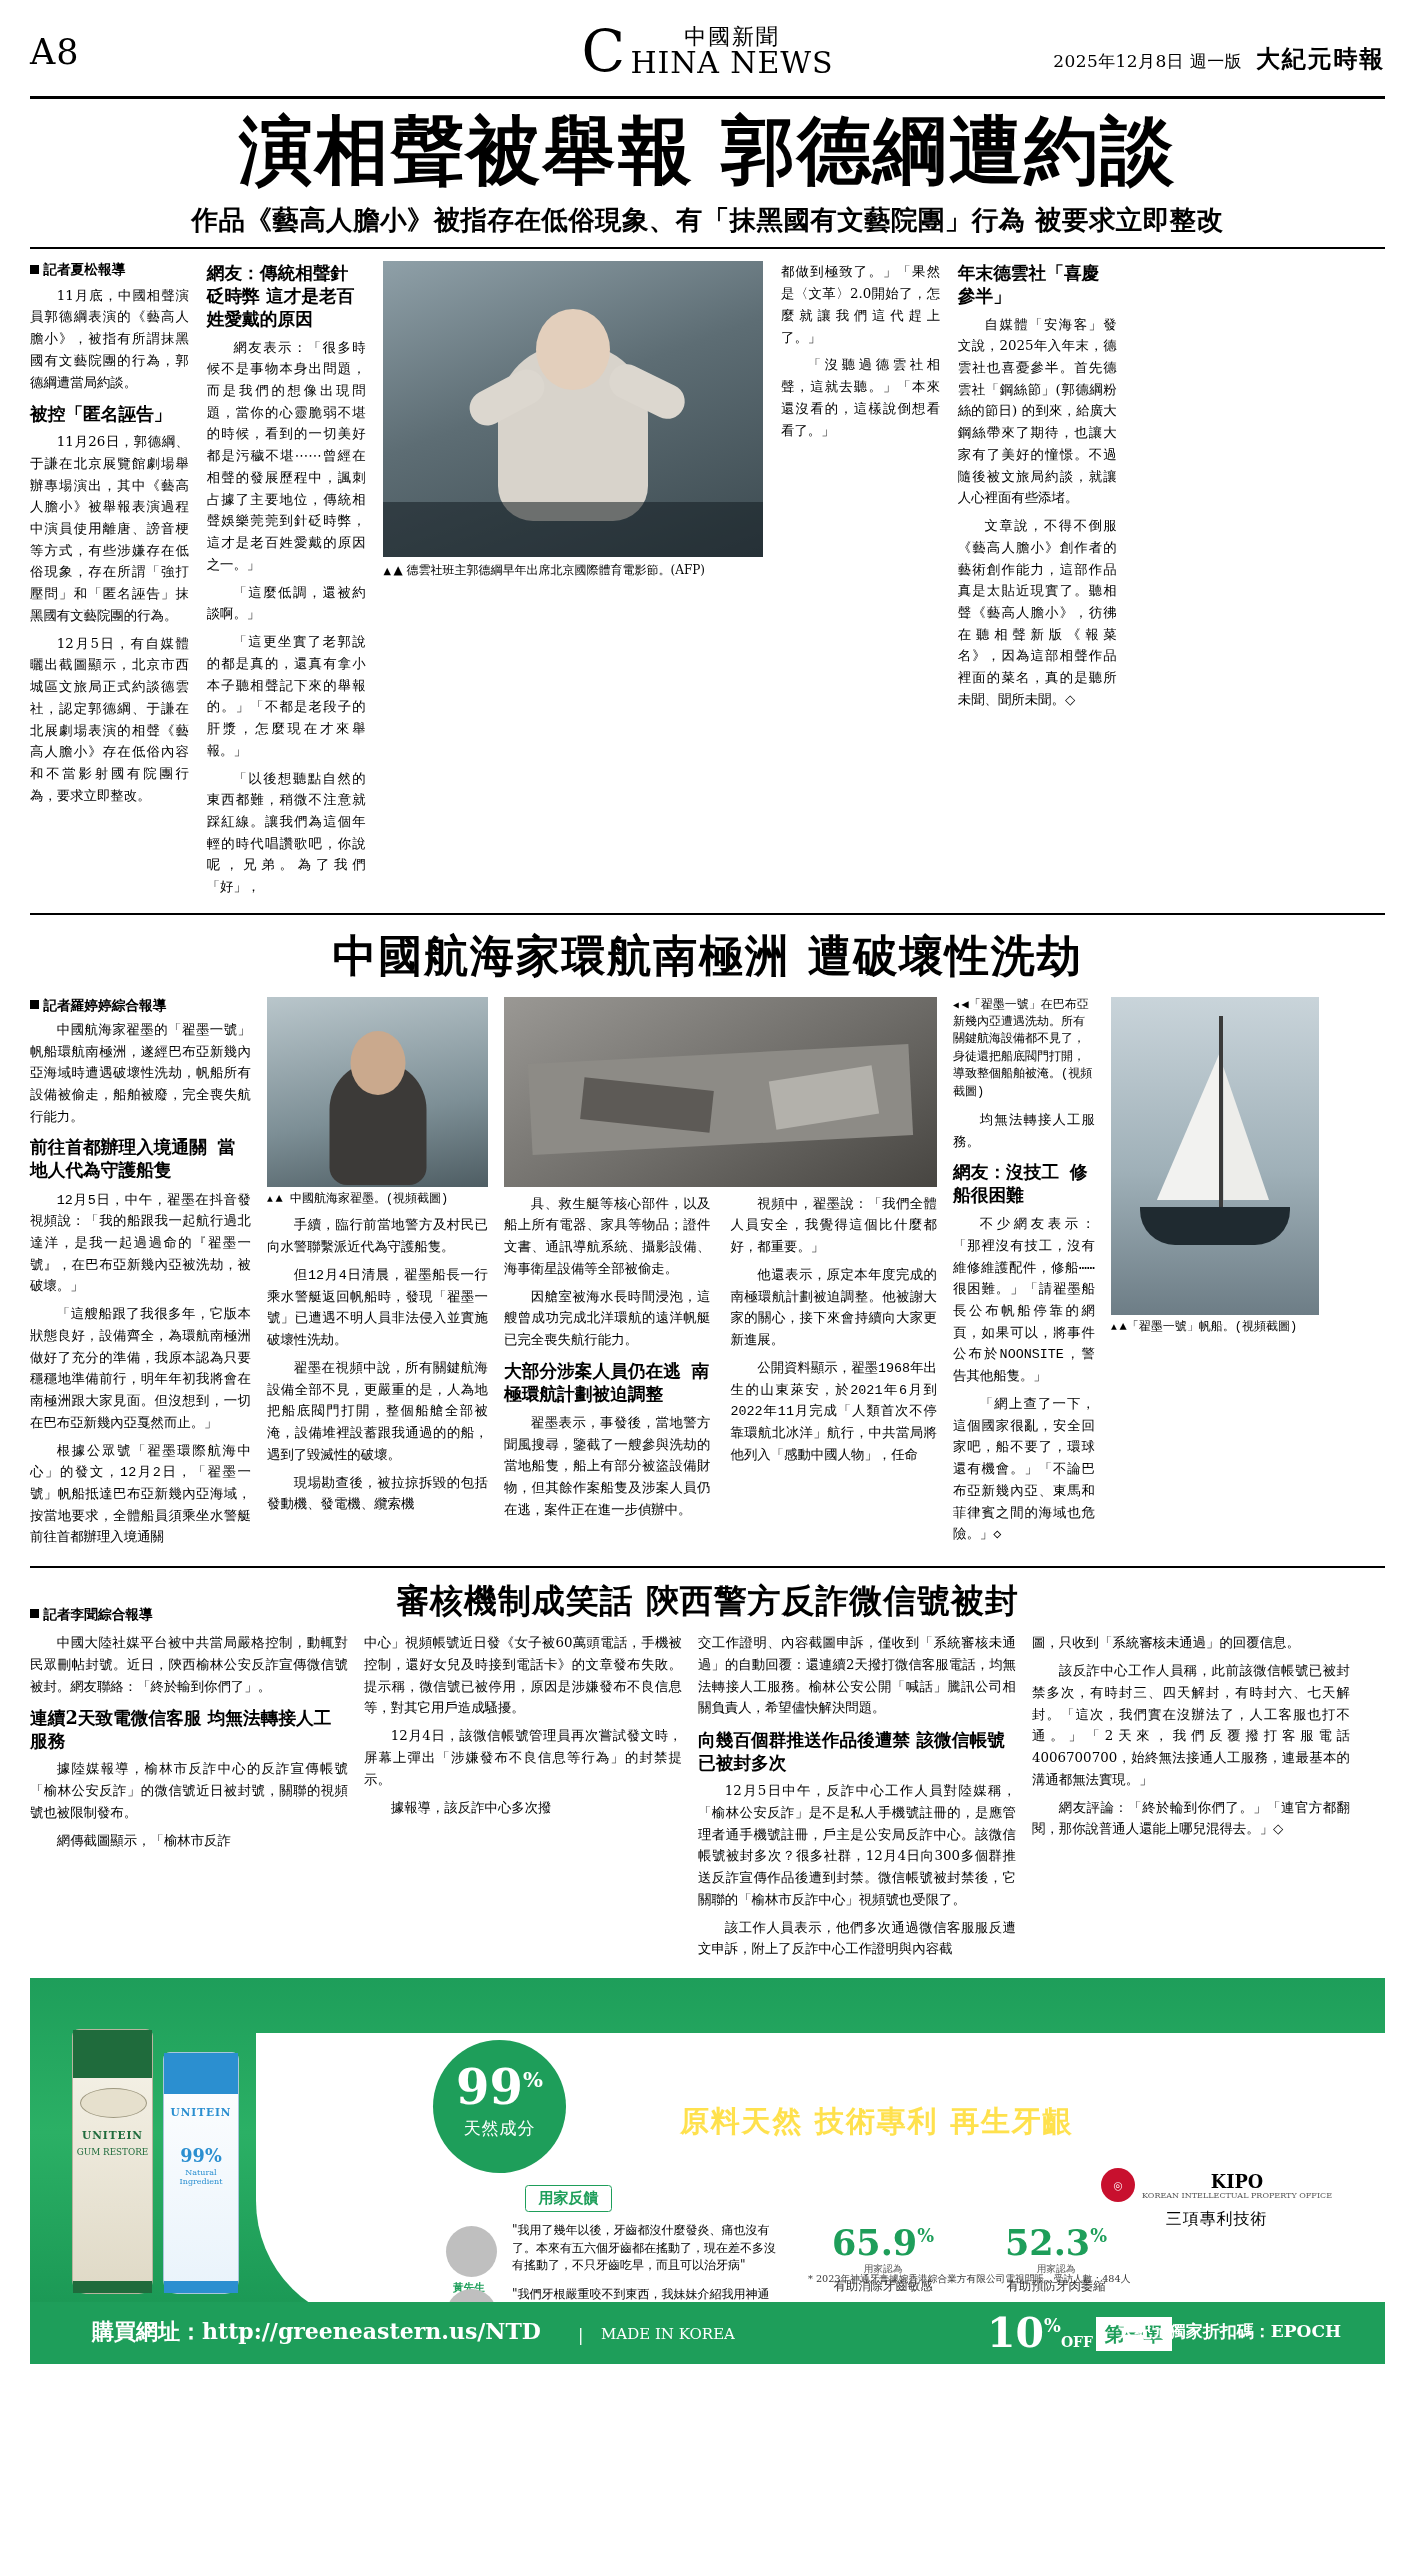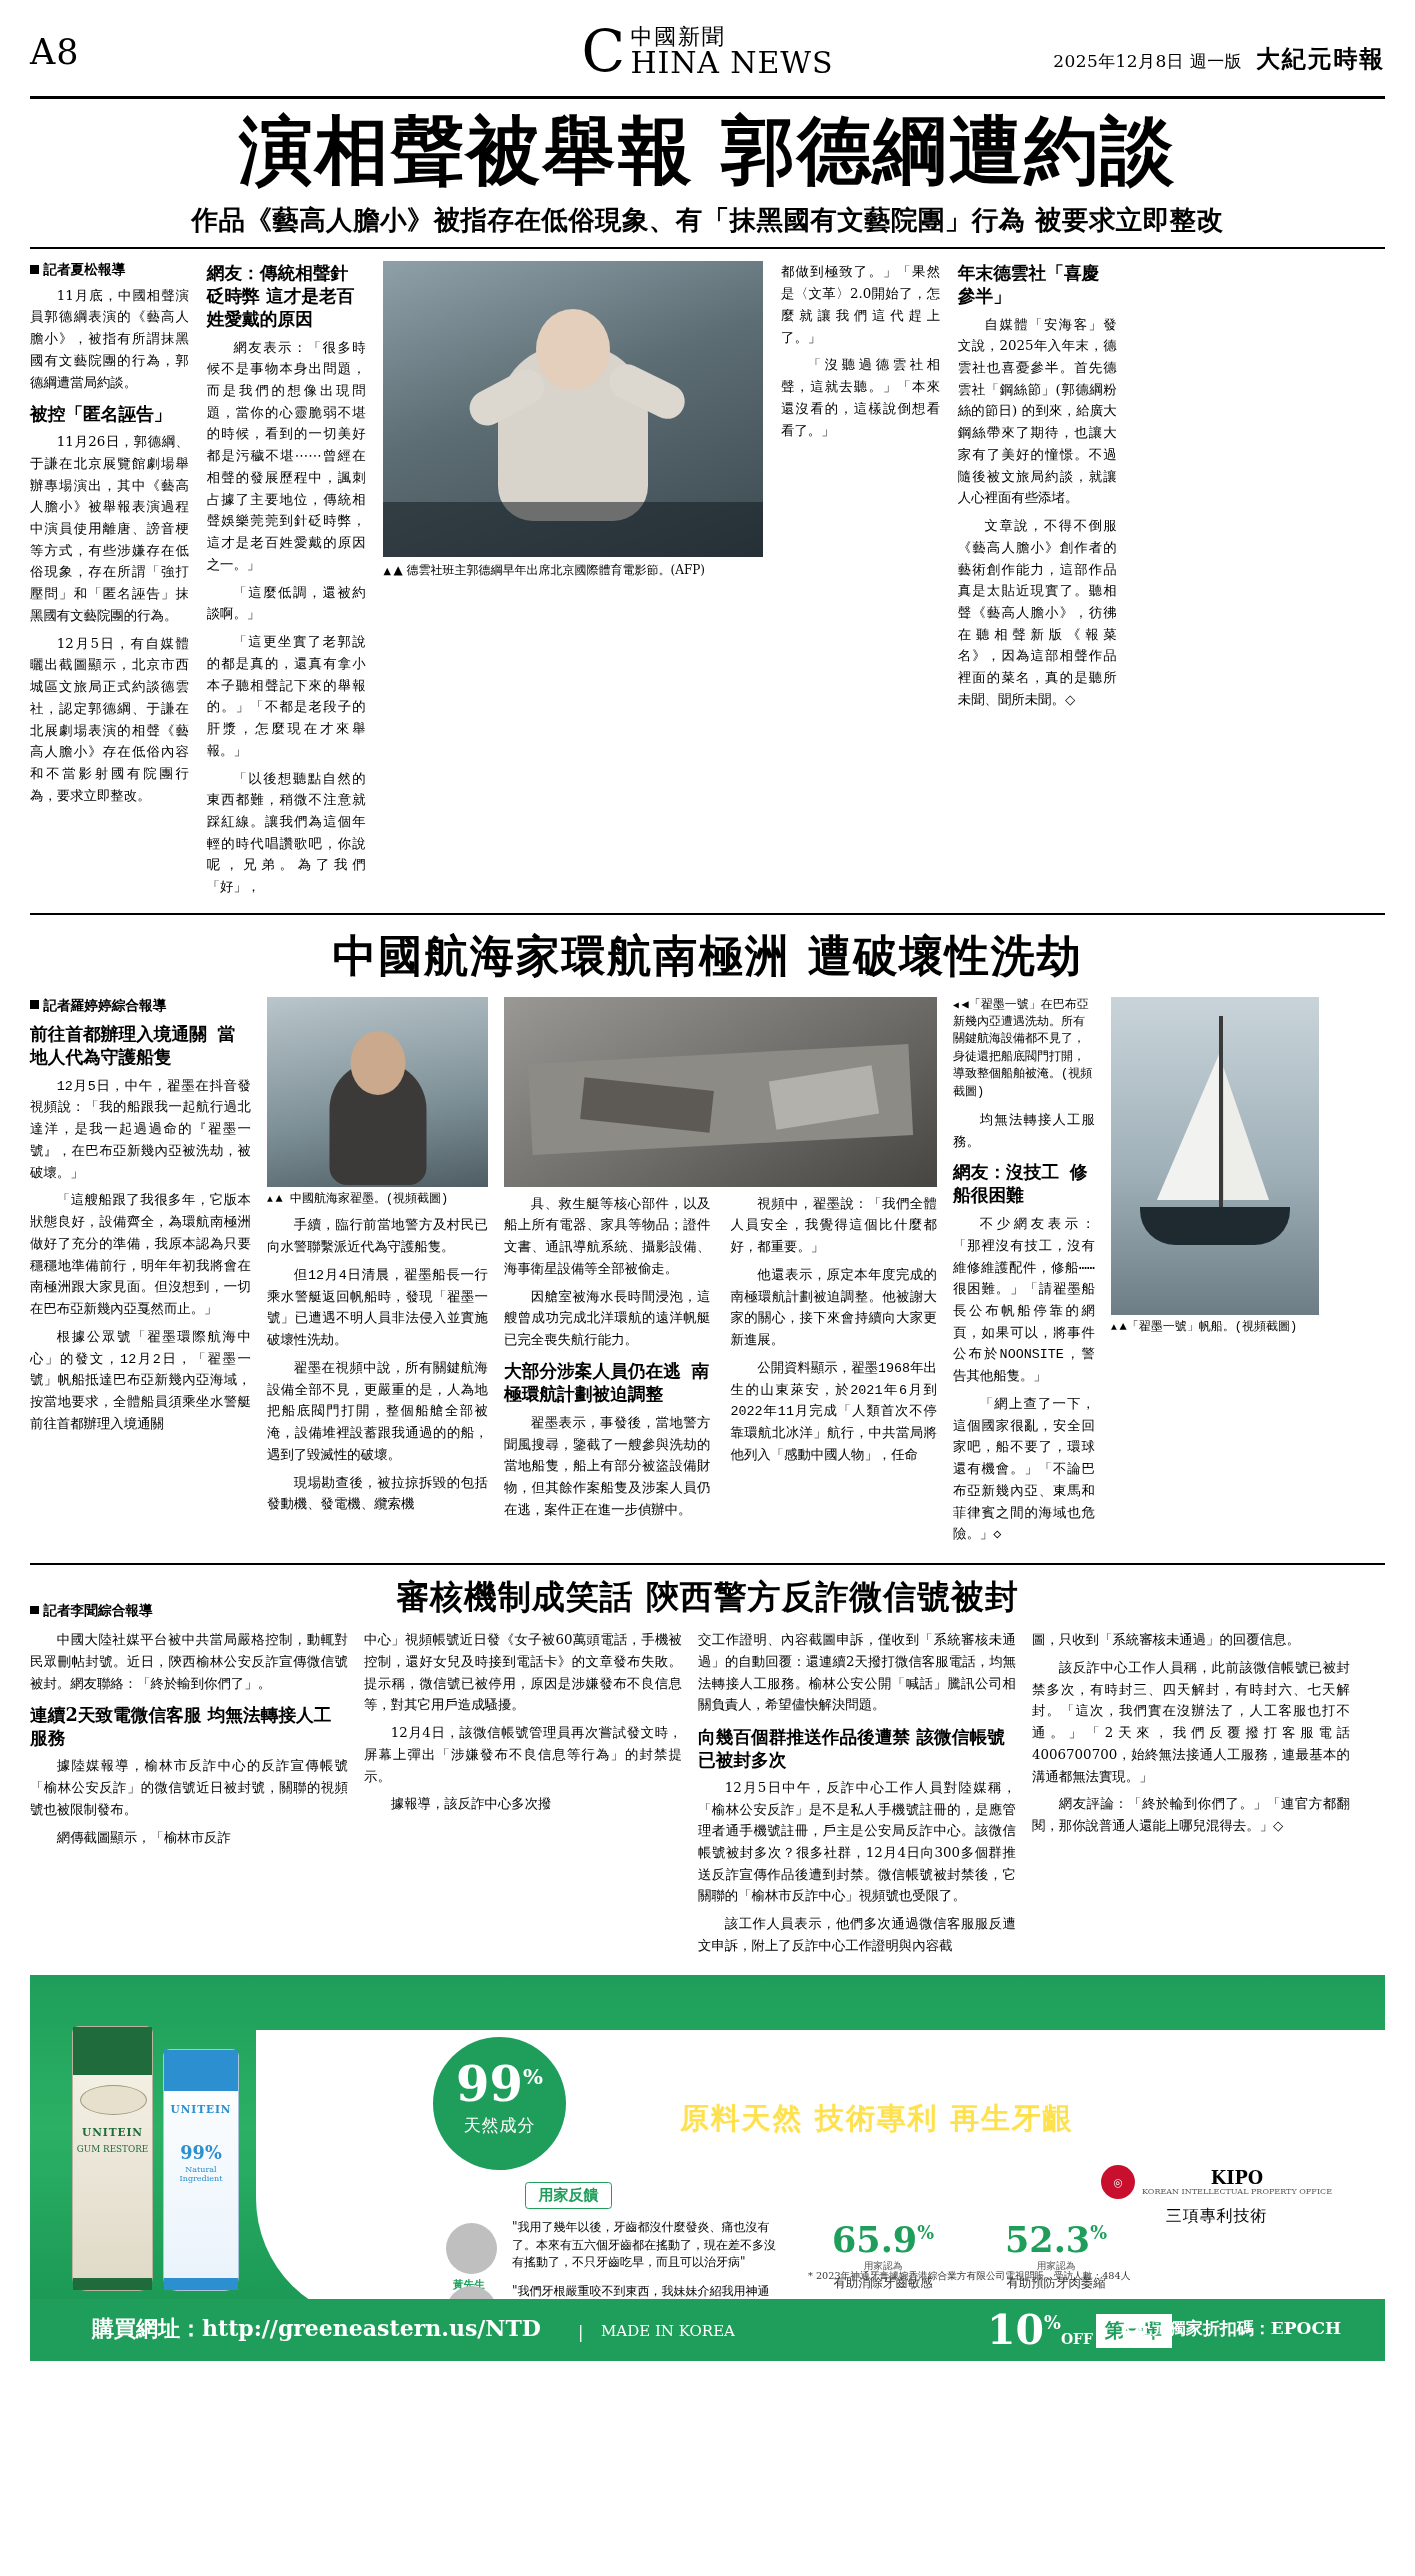--- a/index.html
+++ b/index.html
@@ -12,21 +12,21 @@
     -webkit-font-smoothing:antialiased;
   }
   .page { position:relative; width:1415px; height:2576px; padding:23px 30px 0 30px; }
 
   
   .masthead { position:relative; height:76px; border-bottom:3.5px solid #000; }
   .folio { position:absolute; left:0; top:8.8px; font-size:35px; font-family:"DejaVu Serif",serif; letter-spacing:0.9px; }
   .logo-wrap { position:absolute; left:50%; top:1.8px; transform:translateX(-50%); text-align:center; }
   .logo-row { display:flex; align-items:center; justify-content:center; gap:5.3px; }
   .logo-c { font-size:57px; font-family:"DejaVu Serif",serif; line-height:.88; }
-  .logo-cn { font-size:22px; letter-spacing:1.8px; line-height:1.05; text-align:left; }
+  .logo-cn { font-size:22px; letter-spacing:1.8px; line-height:1.05; text-align:center; }
   .logo-en { font-size:30px; letter-spacing:0.9px; font-family:"DejaVu Serif",serif; line-height:1; }
   .logo-right { display:flex; flex-direction:column; justify-content:center; }
   .mast-right { position:absolute; right:0; top:19.5px; display:flex; align-items:baseline; gap:14px; }
   .mast-date { font-size:17px; letter-spacing:0.4px; }
   .mast-paper { font-size:24px; font-family:"DejaVu Serif",serif; letter-spacing:1.8px; font-weight:bold; }
 
   
   .headline-block { padding-top:12.4px; border-bottom:2.7px solid #000; padding-bottom:8.8px; }
   .headline {
     font-size:74px; font-weight:bold; letter-spacing:1.8px; text-align:center;
@@ -173,20 +173,21 @@
     </div>
   </div>
 
   <div class="sec-divider"></div>
 
   <div class="sec2-head">中國航海家環航南極洲 遭破壞性洗劫</div>
 
   <div class="sec2">
     <div class="col" style="width:221px">
       <div class="byline"><span class="sq"></span><span>記者羅婷婷綜合報導</span></div>
+      <p class="body">中國航海家翟墨的「翟墨一號」帆船環航南極洲，遂經巴布亞新幾內亞海域時遭遇破壞性洗劫，帆船所有設備被偷走，船舶被廢，完全喪失航行能力。</p>
       <h3 class="sub">前往首都辦理入境通關 當地人代為守護船隻</h3>
       <p class="body">12月5日，中午，翟墨在抖音發視頻說：「我的船跟我一起航行過北達洋，是我一起過過命的『翟墨一號』，在巴布亞新幾內亞被洗劫，被破壞。」</p>
       <p class="body">「這艘船跟了我很多年，它版本狀態良好，設備齊全，為環航南極洲做好了充分的準備，我原本認為只要穩穩地準備前行，明年年初我將會在南極洲跟大家見面。但沒想到，一切在巴布亞新幾內亞戛然而止。」</p>
       <p class="body">根據公眾號「翟墨環際航海中心」的發文，12月2日，「翟墨一號」帆船抵達巴布亞新幾內亞海域，按當地要求，全體船員須乘坐水警艇前往首都辦理入境通關</p>
     </div>
 
     <div class="col" style="width:221px">
       <div class="photo" style="height:190px;background:linear-gradient(170deg,#b9c6cb 0%,#7d8f96 60%,#4e5d63 100%);">
         <div style="position:absolute;left:50%;top:34%;transform:translateX(-50%);width:97px;height:124px;border-radius:49px 49px 17.7px 17.7px;background:#3c3a38;"></div>
         <div style="position:absolute;left:50%;top:18%;transform:translateX(-50%);width:55px;height:64px;border-radius:50%;background:#caa98d;"></div>

